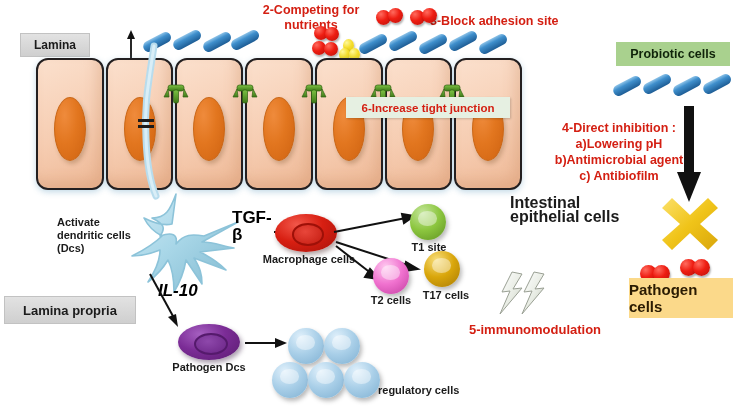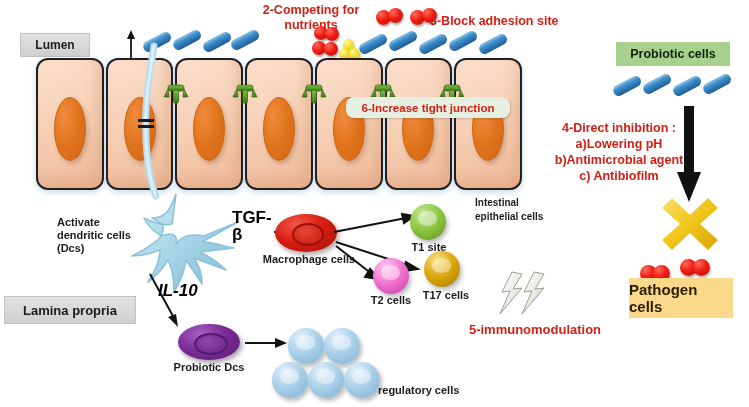--- a/index.html
+++ b/index.html
@@ -24,23 +24,24 @@
     color: #d41f12;
     font-weight: bold;
     font-size: 12.5px;
     line-height: 15px;
     text-align: center;
     white-space: pre-line;
   }
   .black-label {
     color: #1b1b1b;
     font-weight: bold;
-    font-size: 10px;
+    font-size: 16px;
     line-height: 14px;
     white-space: pre-line;
+    margin-left: 35px;
   }
   .small-black {
     color: #1b1b1b;
     font-weight: bold;
     font-size: 11px;
     line-height: 13px;
     white-space: pre-line;
   }
   .big-black {
     color: #000000;
@@ -77,21 +78,20 @@
     justify-content: center;
   }
   .box-mint {
     background: #e6f0e2;
     color: #d41f12;
     font-weight: bold;
     display: flex;
     align-items: center;
     justify-content: center;
     box-shadow: 1px 1px 2px rgba(0,0,0,0.18);
-    border-radius: 8px;
   }
 
   
   #epithelium {
     left: 36px; top: 58px; width: 486px; height: 132px;
     display: flex;
     filter: drop-shadow(0 2px 3px rgba(120,170,200,0.45));
   }
   .epi-cell {
     position: relative;
@@ -186,21 +186,21 @@
 
 <div id="stage">
 
 
   <div class="abs red-label" style="left:245px; top:3px; width:132px;">2-Competing for
 nutrients</div>
 
   <div class="abs red-label" style="left:430px; top:14px; width:170px; text-align:left;">3-Block adhesion site</div>
 
   <div class="abs box-grey" style="left:20px; top:33px; width:68px; height:22px; font-size:12px;">
-    <span>Lumen</span>
+    <span>Lamina</span>
   </div>
 
   <div class="abs" style="left:140px; top:26px; width:120px; height:30px;">
     <svg width="120" height="30" viewBox="0 0 120 30">
       <defs>
         <linearGradient id="rodg" x1="0" y1="0" x2="0" y2="1">
           <stop offset="0%" stop-color="#8ec3e8"></stop>
           <stop offset="35%" stop-color="#3f8fcc"></stop>
           <stop offset="100%" stop-color="#1d5c94"></stop>
         </linearGradient>
@@ -432,21 +432,21 @@
   <div class="abs big-black" style="left:158px; top:282px; width:56px; font-style:italic;">IL-10</div>
 
   <div class="abs" style="left:148px; top:272px;">
     <svg width="40" height="58" viewBox="0 0 40 58">
       <line x1="2" y1="2" x2="26" y2="46" stroke="#111" stroke-width="2"></line>
       <polygon points="30,55 20,45 28,42" fill="#111"></polygon>
     </svg>
   </div>
 
   <div class="idc" style="left:178px; top:324px; width:62px; height:36px;"></div>
-  <div class="abs small-black" style="left:154px; top:361px; width:110px; text-align:center;">Probiotic Dcs</div>
+  <div class="abs small-black" style="left:154px; top:361px; width:110px; text-align:center;">Pathogen Dcs</div>
 
   <div class="abs" style="left:245px; top:336px;">
     <svg width="42" height="14" viewBox="0 0 42 14">
       <line x1="0" y1="7" x2="32" y2="7" stroke="#111" stroke-width="2"></line>
       <polygon points="42,7 30,2 30,12" fill="#111"></polygon>
     </svg>
   </div>
 
   <div class="abs" style="left:280px; top:328px; width:130px; height:72px;">
     <div class="round-cell c-blue" style="left:8px;  top:0px;  width:36px; height:36px;"></div>

